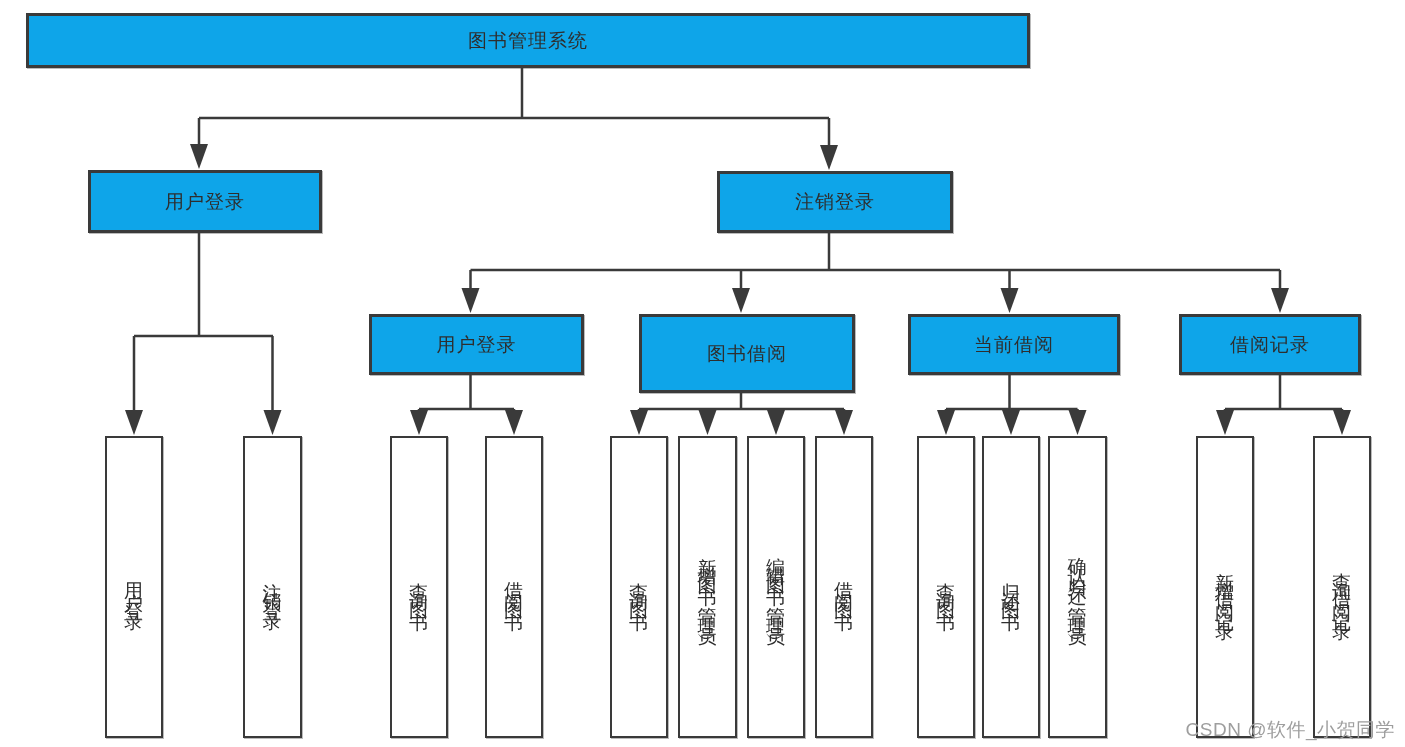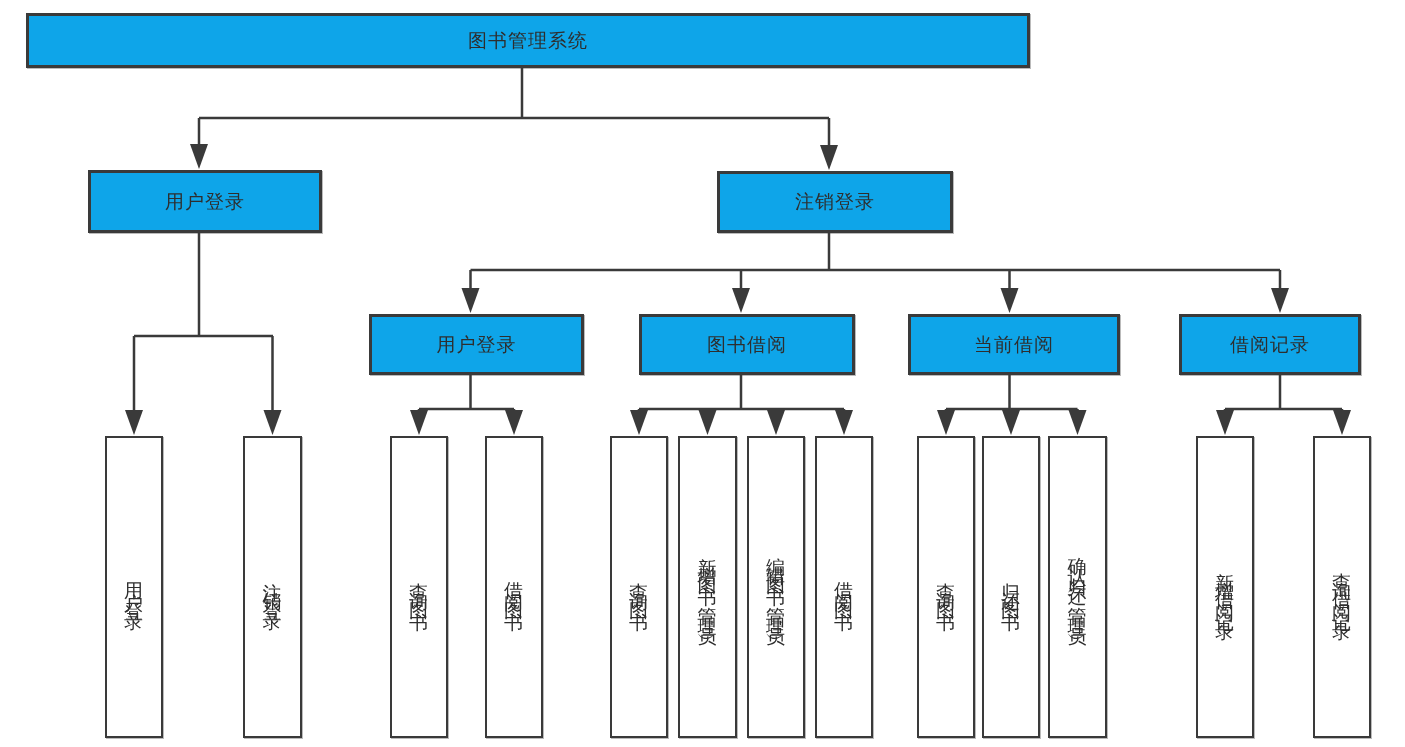--- a/index.html
+++ b/index.html
@@ -108,21 +108,21 @@
       <polygon points="1333,410 1351,410 1342,435"></polygon>
     </g>
   </svg>
 
   <div class="node" style="left:20px; top:13px; width:1004px; height:55px;">图书管理系统</div>
 
   <div class="node" style="left:82px; top:170px; width:234px; height:63px;">用户登录</div>
   <div class="node" style="left:711px; top:171px; width:236px; height:62px;">注销登录</div>
 
   <div class="node" style="left:363px; top:314px; width:215px; height:61px;">用户登录</div>
-  <div class="node" style="left:633px; top:314px; width:216px; height:61px;">图书借阅</div>
+  <div class="node" style="left:633px; top:314px; width:216px; height:79px;">图书借阅</div>
   <div class="node" style="left:902px; top:314px; width:212px; height:61px;">当前借阅</div>
   <div class="node" style="left:1173px; top:314px; width:182px; height:61px;">借阅记录</div>
 
   <div class="leaf" style="left:105px; top:436px; width:58px; height:302px;">
     <span class="vtext">用户登录</span>
   </div>
   <div class="leaf" style="left:243px; top:436px; width:59px; height:302px;">
     <span class="vtext">注销登录</span>
   </div>
 
@@ -156,14 +156,15 @@
     <span class="vtext">确认归还（管理员）</span>
   </div>
 
   <div class="leaf" style="left:1196px; top:436px; width:58px; height:302px;">
     <span class="vtext">新增借阅记录</span>
   </div>
   <div class="leaf" style="left:1313px; top:436px; width:58px; height:302px;">
     <span class="vtext">查询借阅记录</span>
   </div>
 
+  <div class="watermark">CSDN @软件_小贺同学</div>
 
 </div>
 
 </body></html>

